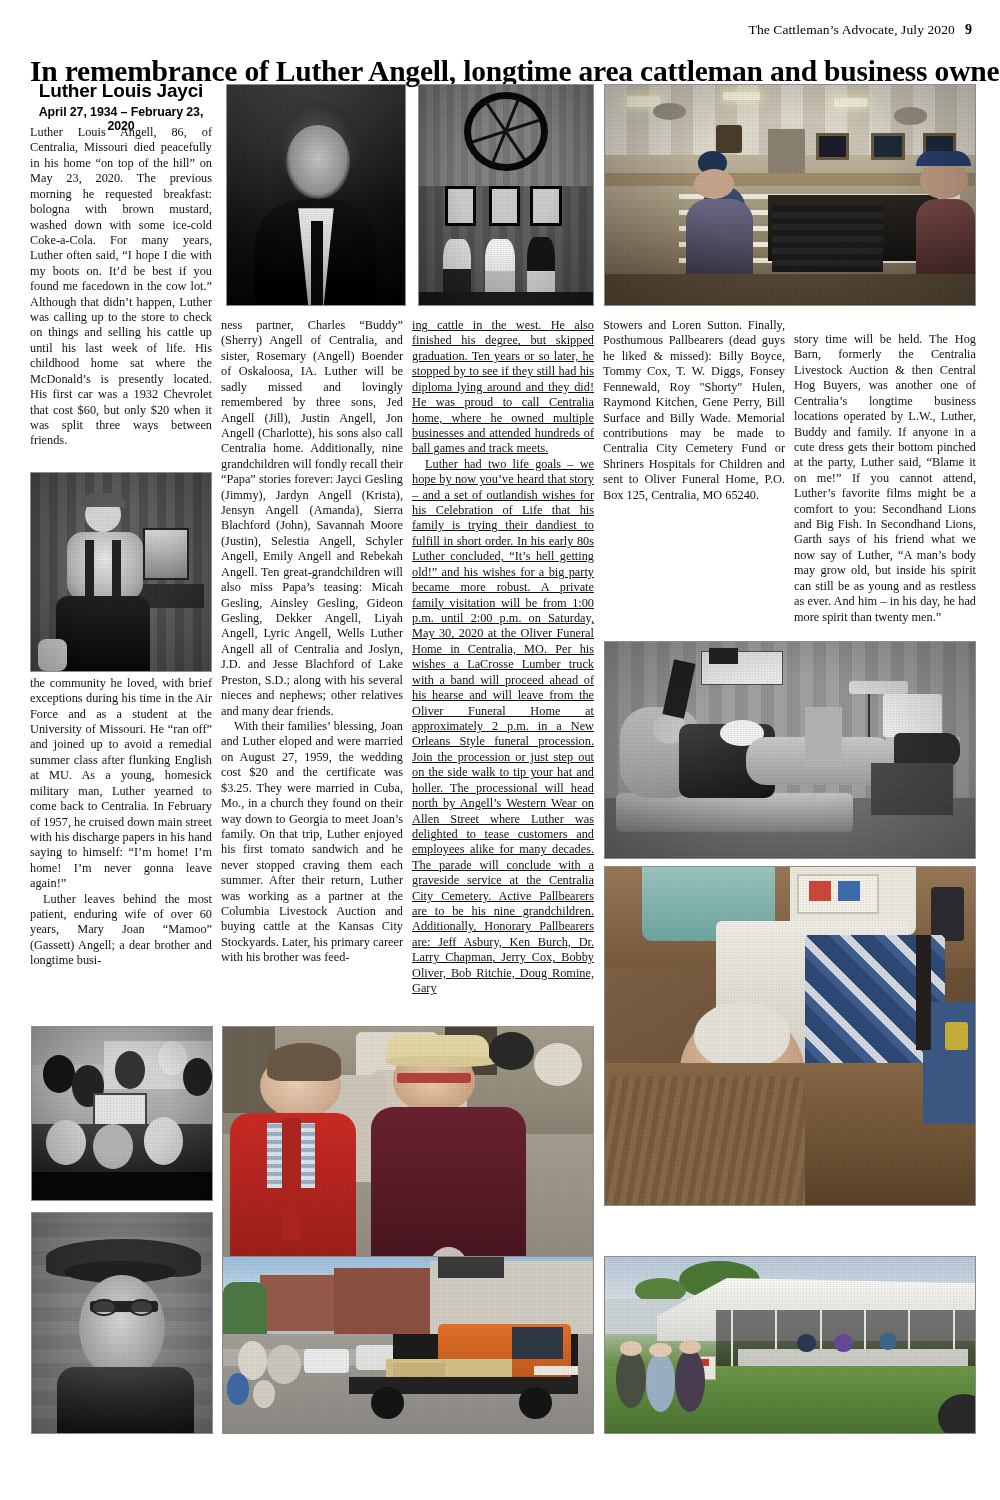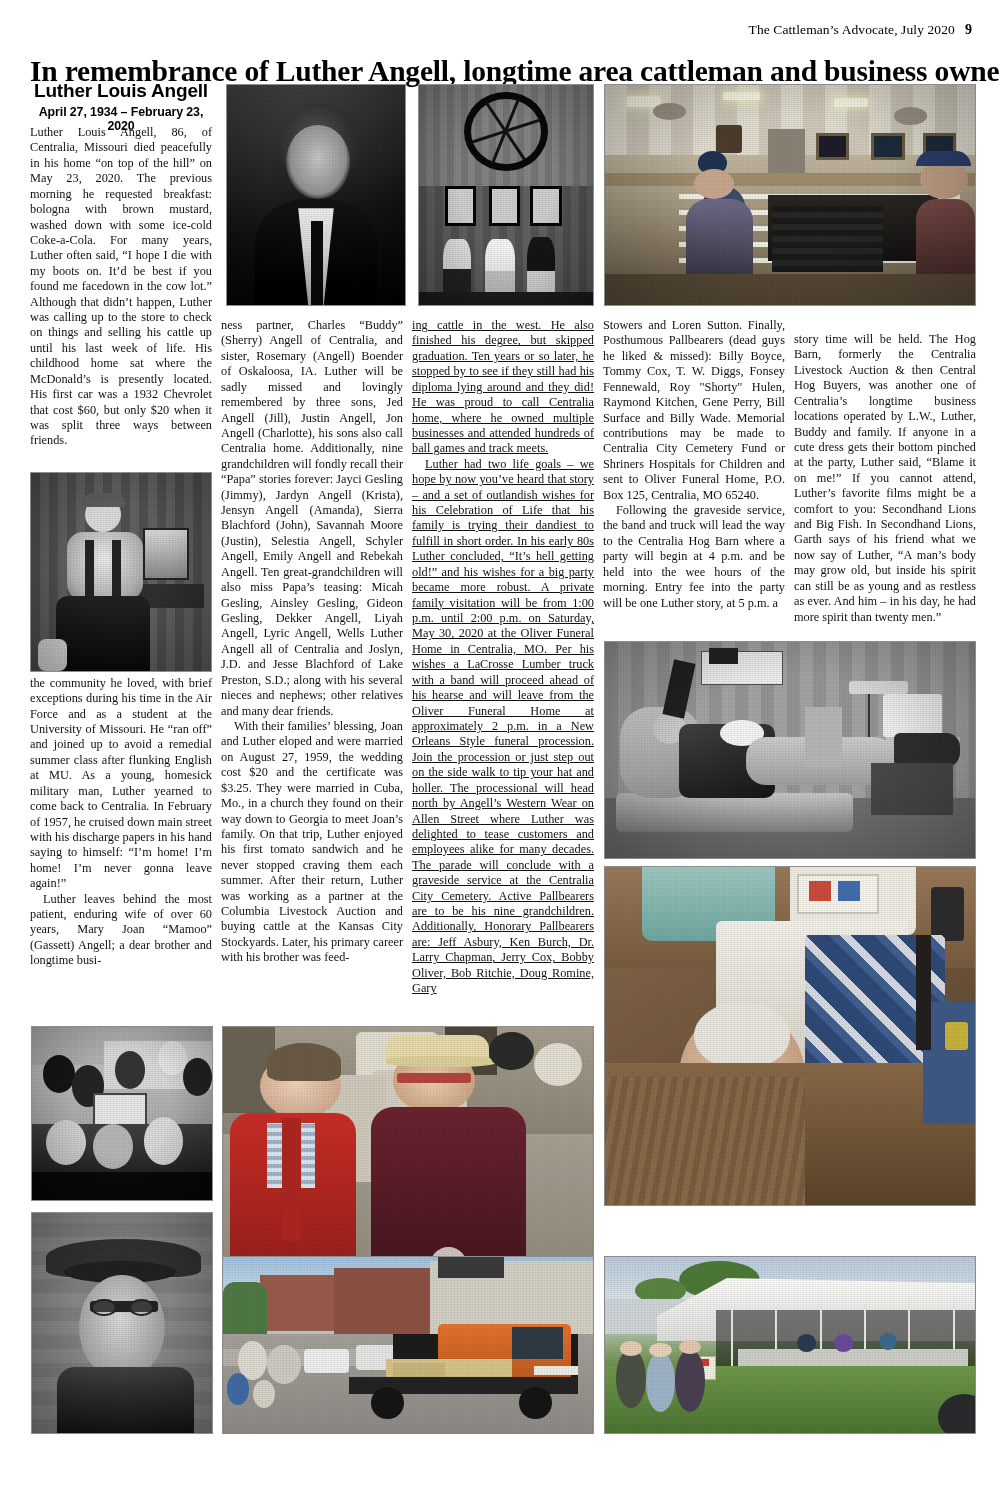--- a/index.html
+++ b/index.html
@@ -90,21 +90,21 @@
 
 <div class="page">
 
   <div class="masthead">
     <span>The Cattleman’s Advocate, July 2020</span><span class="pageno">9</span>
   </div>
 
   <h1 class="headline">In remembrance of Luther Angell, longtime area cattleman and business owner</h1>
 
   <div class="nameblock">
-    <div class="nm">Luther Louis Angell</div>
+    <div class="nm">Luther Louis Jayci</div>
     <div class="dates">April 27, 1934 – February 23, 2020</div>
   </div>
 
   <div class="ph bw" style="left:226px;top:84px;width:180px;height:222px;">
     <div class="cv" style="background:linear-gradient(160deg,#3a3a3a,#111 45%,#2c2c2c);">
       <div class="rect" style="left:0;top:0;right:0;bottom:0;background:linear-gradient(170deg,#4b4b4b 0%,#1c1c1c 60%,#0d0d0d 100%);"></div>
       <div class="blob" style="left:30%;top:8%;width:44%;height:40%;background:radial-gradient(ellipse at 45% 40%,#5d5248 0%,#3a322b 65%,rgba(0,0,0,0) 72%);"></div>
       <div class="blob" style="left:33%;top:18%;width:36%;height:34%;background:radial-gradient(ellipse at 50% 45%,#cfc0ae 0%,#9e8f7f 62%,rgba(0,0,0,0) 75%);"></div>
       <div class="rect" style="left:16%;top:52%;width:68%;height:48%;background:linear-gradient(180deg,#1b1b1b,#080808);border-radius:42% 42% 0 0;"></div>
       <div class="rect" style="left:40%;top:56%;width:20%;height:44%;background:linear-gradient(180deg,#e8e4dc,#b9b3a8);clip-path:polygon(0 0,100% 0,72% 100%,28% 100%);"></div>
@@ -176,21 +176,20 @@
     <p>With their families’ blessing, Joan and Luther eloped and were married on August 27, 1959, the wedding cost $20 and the certificate was $3.25. They were married in Cuba, Mo., in a church they found on their way down to Georgia to meet Joan’s family. On that trip, Luther enjoyed his first tomato sandwich and he never stopped craving them each summer. After their return, Luther was working as a partner at the Columbia Livestock Auction and buying cattle at the Kansas City Stockyards. Later, his primary career with his brother was feed-</p>
   </div>
 
   <div class="col" style="left:412px;top:318px;width:182px;height:700px;text-decoration:underline;">
     <p class="noind">ing cattle in the west. He also finished his degree, but skipped graduation. Ten years or so later, he stopped by to see if they still had his diploma lying around and they did! He was proud to call Centralia home, where he owned multiple businesses and attended hundreds of ball games and track meets.</p>
     <p>Luther had two life goals – we hope by now you’ve heard that story – and a set of outlandish wishes for his Celebration of Life that his family is trying their dandiest to fulfill in short order. In his early 80s Luther concluded, “It’s hell getting old!” and his wishes for a big party became more robust. A private family visitation will be from 1:00 p.m. until 2:00 p.m. on Saturday, May 30, 2020 at the Oliver Funeral Home in Centralia, MO. Per his wishes a LaCrosse Lumber truck with a band will proceed ahead of his hearse and will leave from the Oliver Funeral Home at approximately 2 p.m. in a New Orleans Style funeral procession. Join the procession or just step out on the side walk to tip your hat and holler. The processional will head north by Angell’s Western Wear on Allen Street where Luther was delighted to tease customers and employees alike for many decades. The parade will conclude with a graveside service at the Centralia City Cemetery. Active Pallbearers are to be his nine grandchildren. Additionally, Honorary Pallbearers are: Jeff Asbury, Ken Burch, Dr. Larry Chapman, Jerry Cox, Bobby Oliver, Bob Ritchie, Doug Romine, Gary</p>
   </div>
 
   <div class="col" style="left:603px;top:318px;width:182px;height:310px;">
     <p class="noind">Stowers and Loren Sutton. Finally, Posthumous Pallbearers (dead guys he liked &amp; missed): Billy Boyce, Tommy Cox, T. W. Diggs, Fonsey Fennewald, Roy "Shorty" Hulen, Raymond Kitchen, Gene Perry, Bill Surface and Billy Wade. Memorial contributions may be made to Centralia City Cemetery Fund or Shriners Hospitals for Children and sent to Oliver Funeral Home, P.O. Box 125, Centralia, MO 65240.</p>
-    <p>Following the graveside service, the band and truck will lead the way to the Centralia Hog Barn where a party will begin at 4 p.m. and be held into the wee hours of the morning. Entry fee into the party will be one Luther story, at 5 p.m. a</p>
   </div>
 
   <div class="col" style="left:794px;top:332px;width:182px;height:310px;">
     <p class="noind">story time will be held. The Hog Barn, formerly the Centralia Livestock Auction &amp; then Central Hog Buyers, was another one of Centralia’s longtime business locations operated by L.W., Luther, Buddy and family. If anyone in a cute dress gets their bottom pinched at the party, Luther said, “Blame it on me!” If you cannot attend, Luther’s favorite films might be a comfort to you: Secondhand Lions and Big Fish. In Secondhand Lions, Garth says of his friend what we now say of Luther, “A man’s body may grow old, but inside his spirit can still be as young and as restless as ever. And him – in his day, he had more spirit than twenty men.”</p>
   </div>
 
   <div class="ph bw" style="left:30px;top:472px;width:182px;height:200px;">
     <div class="cv" style="background:linear-gradient(180deg,#6f6counter 0%,#4a443a 100%);">
       <div class="rect" style="left:0;top:0;right:0;bottom:0;background:repeating-linear-gradient(90deg,#5a5348 0 9px,#6a6356 9px 18px);"></div>
       <div class="rect" style="left:62%;top:28%;width:26%;height:26%;background:linear-gradient(180deg,#d8d4c8,#8d887c);border:2px solid #2a2a2a;box-sizing:border-box;"></div>

